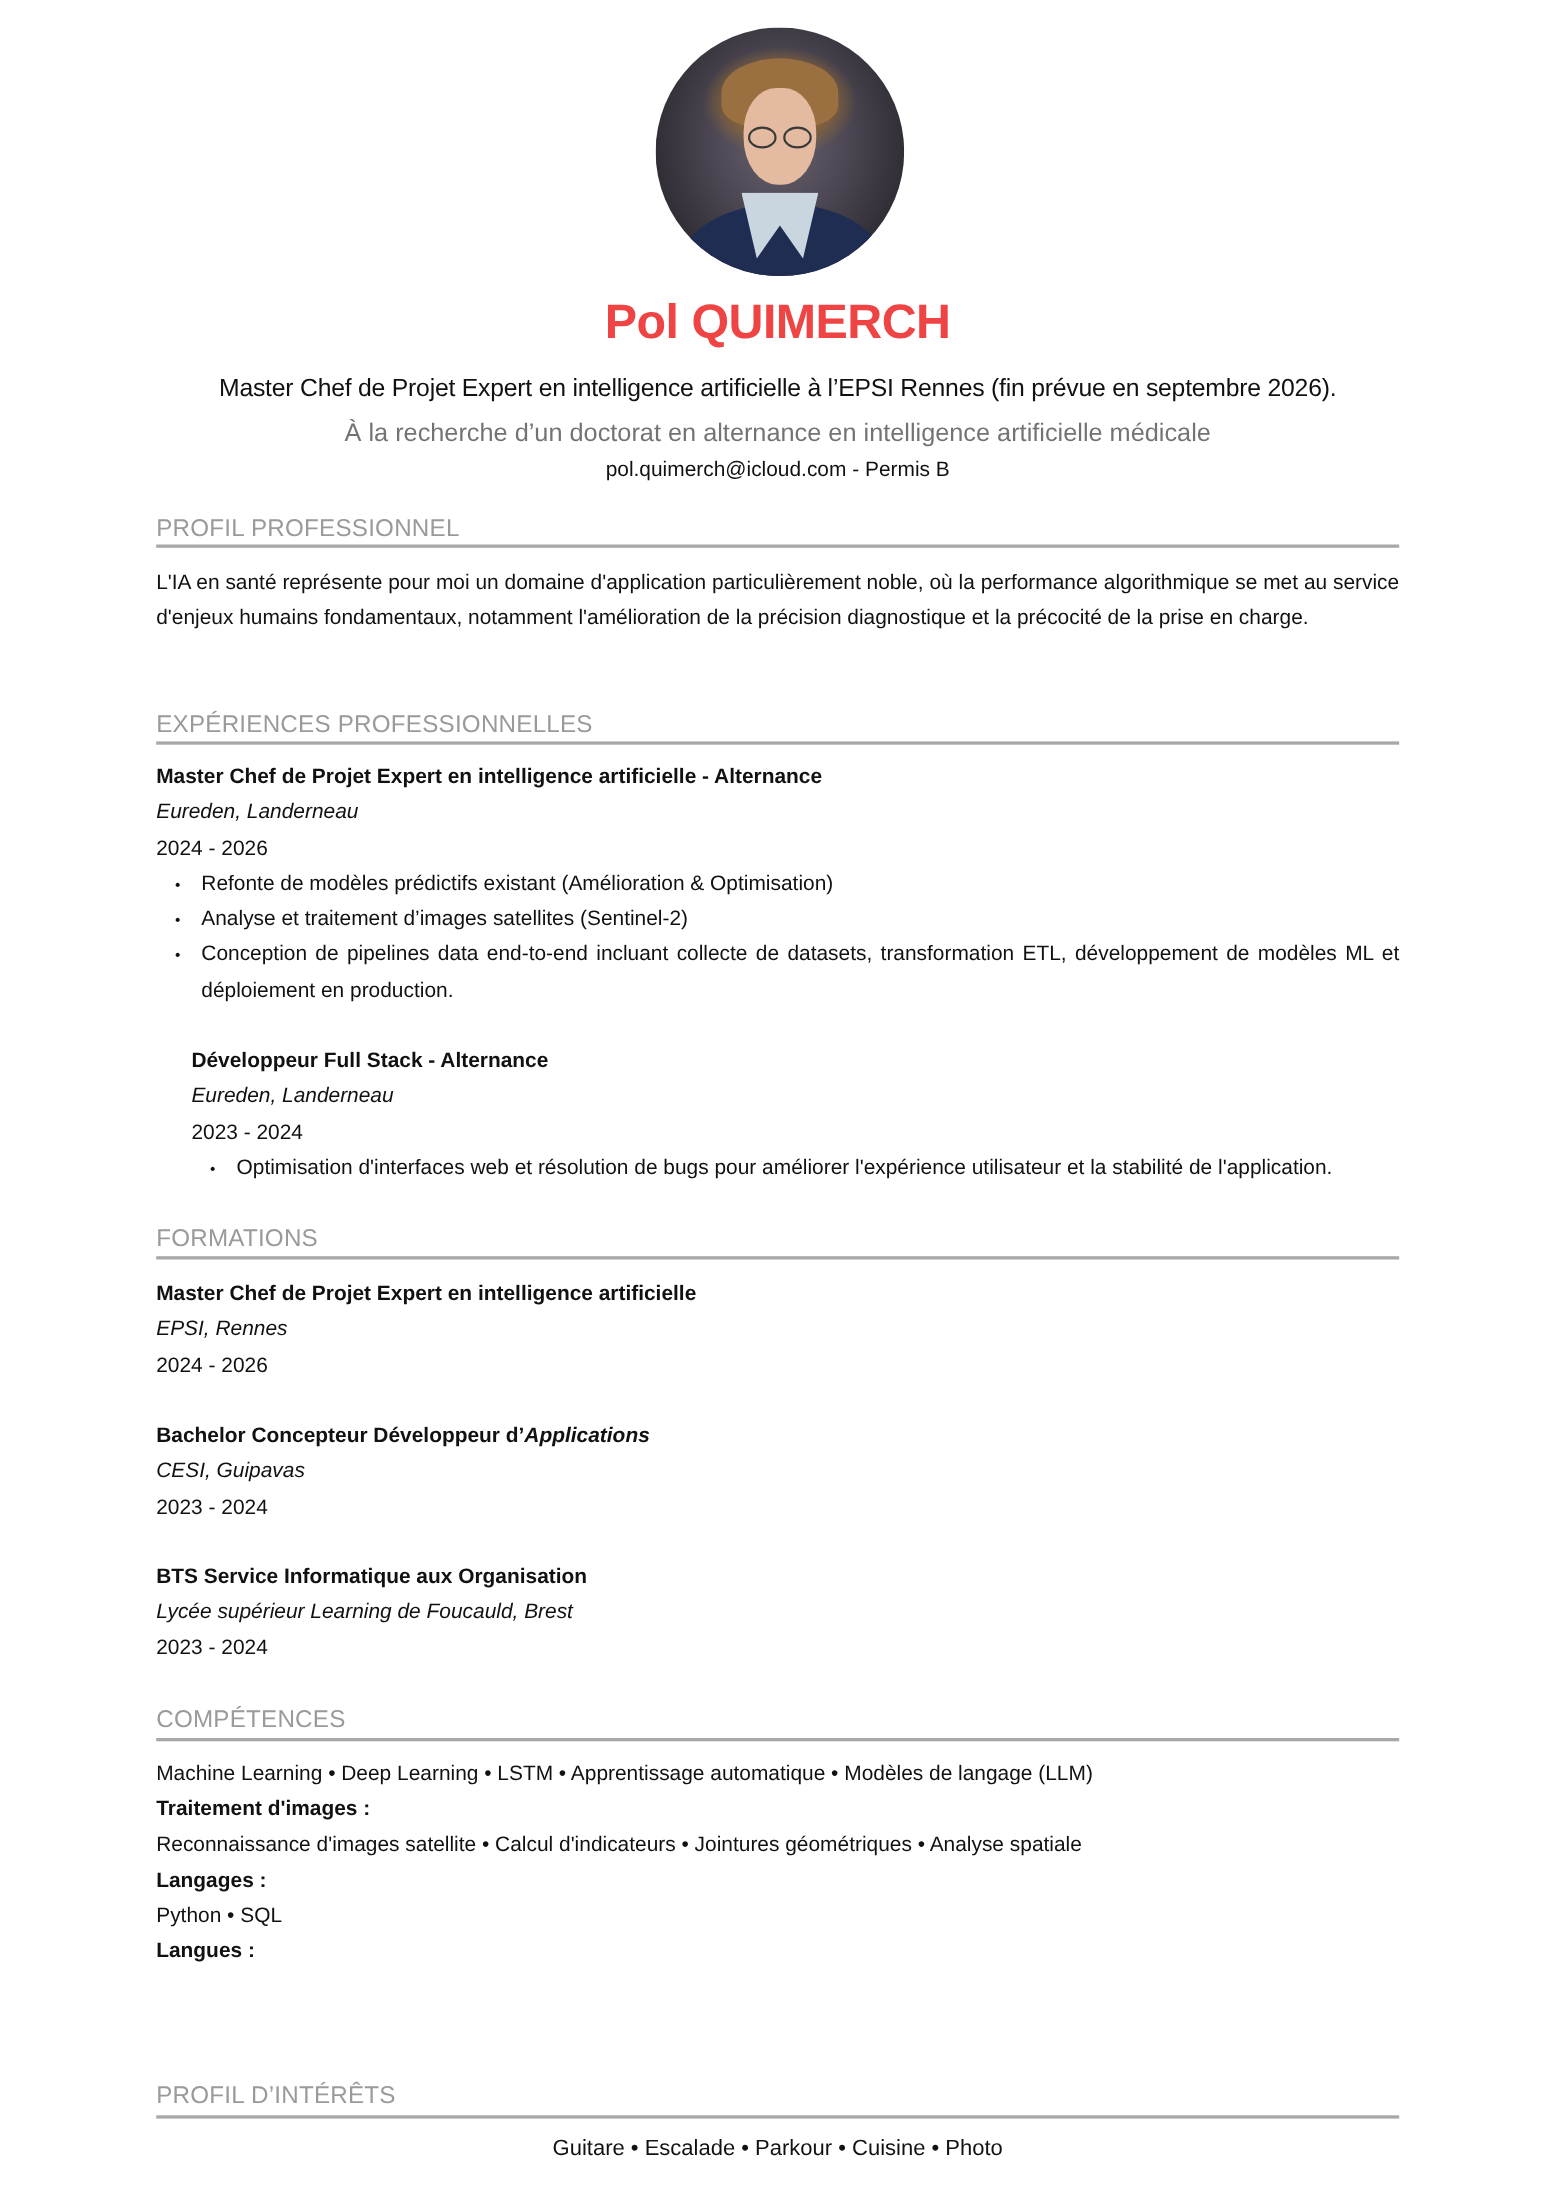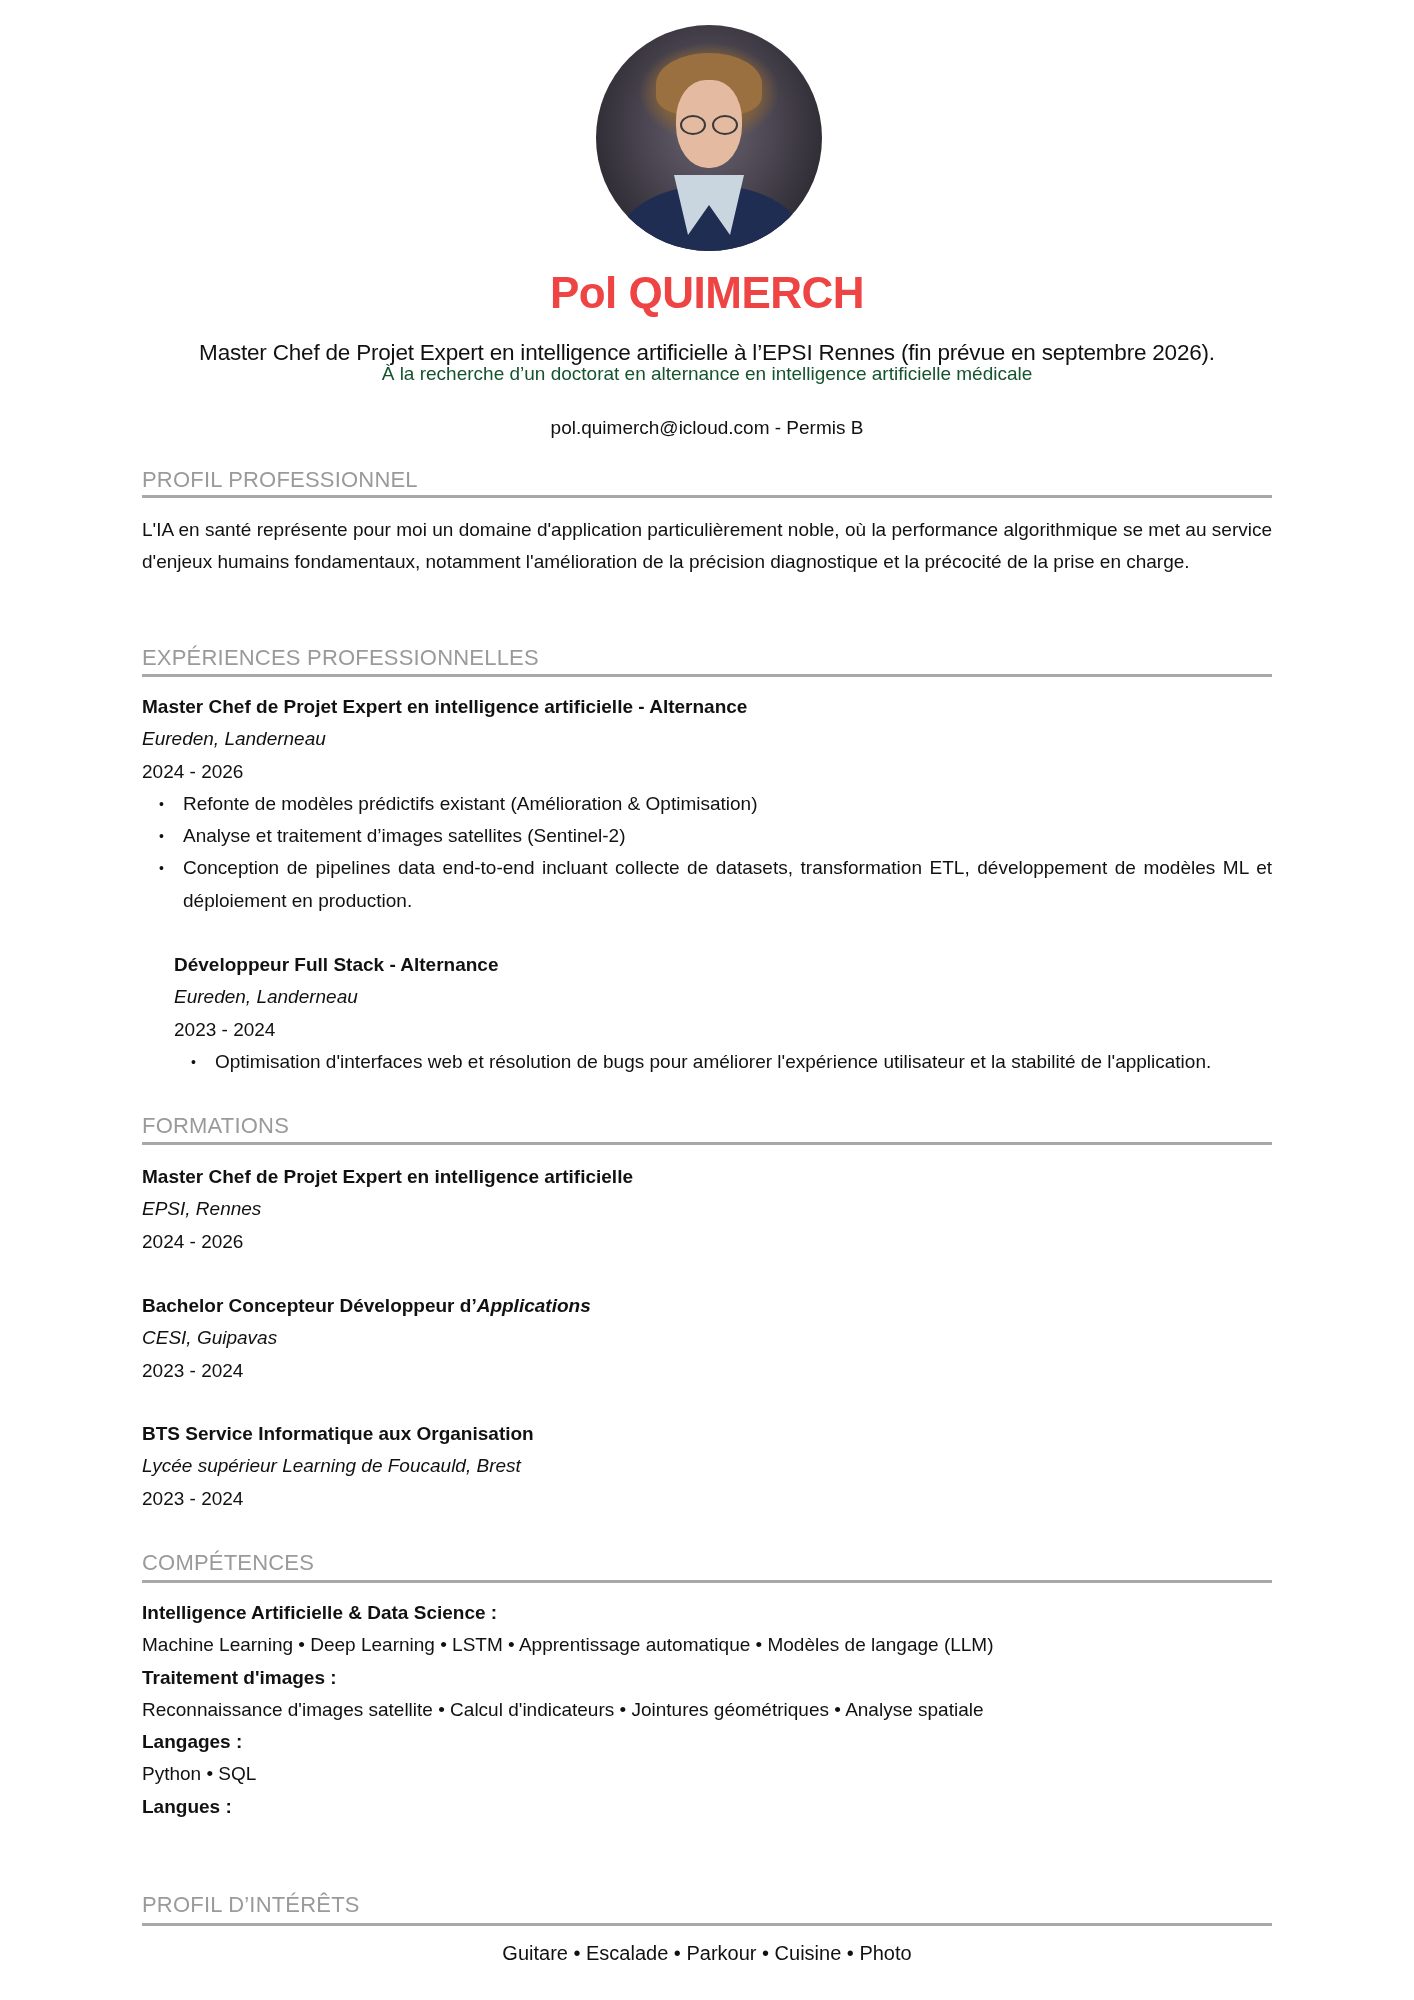--- a/index.html
+++ b/index.html
@@ -16,21 +16,21 @@
   .photo .face { position: absolute; left: 80px; top: 55px; width: 66px; height: 88px; border-radius: 45% 45% 48% 48%; background: #e4bba0; }
   .photo .hair { position: absolute; left: 60px; top: 28px; width: 106px; height: 62px; border-radius: 50% 50% 30% 30%; background: #9a7040; }
   .photo .glasses-l, .photo .glasses-r { position: absolute; top: 90px; width: 26px; height: 20px; border: 2px solid #3a3a3a; border-radius: 50%; }
   .photo .glasses-l { left: 84px; } .photo .glasses-r { left: 116px; }
   .photo .sweater { position: absolute; left: 20px; top: 160px; width: 190px; height: 120px; border-radius: 50% 50% 0 0; background: #1f2d52; }
   .photo .collar { position: absolute; left: 78px; top: 150px; width: 70px; height: 60px; background: #c9d6e0; clip-path: polygon(0 0, 100% 0, 80% 100%, 50% 50%, 20% 100%); }
 
   .center { position: absolute; left: 0; width: 1414px; text-align: center; white-space: nowrap; }
   .name { top: 268px; font-size: 44px; font-weight: bold; color: #ef4444; letter-spacing: -0.5px; }
   .subtitle { top: 340px; font-size: 22.5px; color: #111; letter-spacing: -0.2px; }
-  .tagline { top: 363px; font-size: 19px; color: #14532d; }
+  .tagline { top: 380px; font-size: 23px; color: #737373; }
   .contact { top: 417px; font-size: 19px; color: #111; }
 
   .sec-title { position: absolute; left: 142px; width: 1130px; font-size: 22px; color: #9a9a9a; letter-spacing: 0.2px; }
   .sec-rule { position: absolute; left: 142px; width: 1130px; height: 3px; background: #a8a8a8; }
 
   .block { position: absolute; left: 142px; width: 1130px; font-size: 19px; line-height: 32.3px; color: #111; }
   .justify { text-align: justify; text-align-last: left; }
   .bold { font-weight: bold; }
   .ital { font-style: italic; }
   ul.bullets { list-style: none; }
@@ -98,21 +98,20 @@
 <div class="block" style="top:1418px;">
   <div class="bold"><span>BTS Service Informatique aux Organisation</span><span class="ital"></span></div>
   <div class="ital">Lycée supérieur Learning de Foucauld, Brest</div>
   <div>2023 - 2024</div>
 </div>
 
 <div class="sec-title" style="top:1550px;">COMPÉTENCES</div>
 <div class="sec-rule" style="top:1580px;"></div>
 
 <div class="block" style="top:1597px;">
-  <div class="bold">Intelligence Artificielle &amp; Data Science :</div>
   <div>Machine Learning • Deep Learning • LSTM • Apprentissage automatique • Modèles de langage (LLM)</div>
   <div class="bold">Traitement d'images :</div>
   <div>Reconnaissance d'images satellite • Calcul d'indicateurs • Jointures géométriques • Analyse spatiale</div>
   <div class="bold">Langages :</div>
   <div>Python • SQL</div>
   <div class="bold">Langues :</div>
 </div>
 
 <div class="sec-title" style="top:1892px;">PROFIL D’INTÉRÊTS</div>
 <div class="sec-rule" style="top:1923px;"></div>

